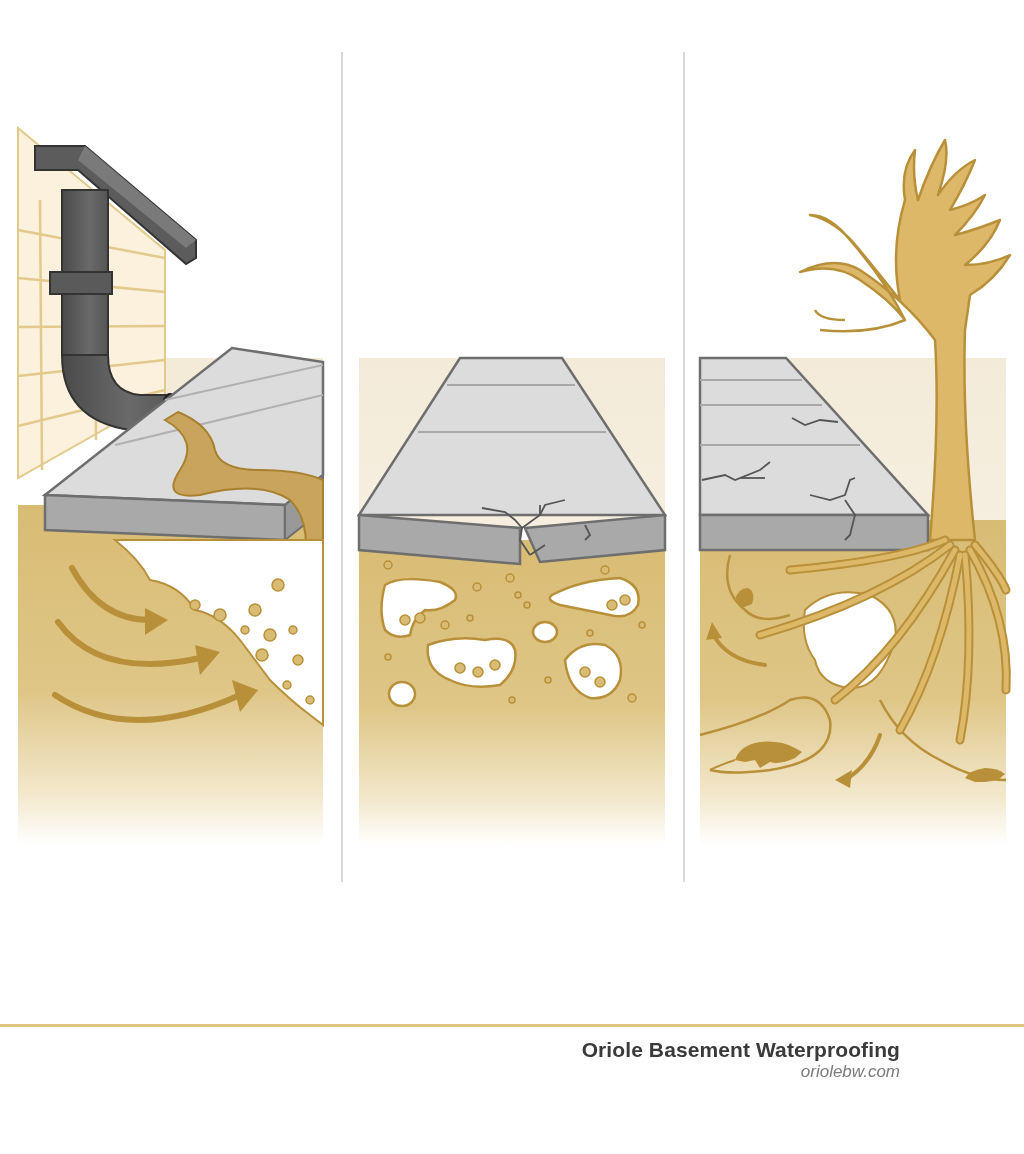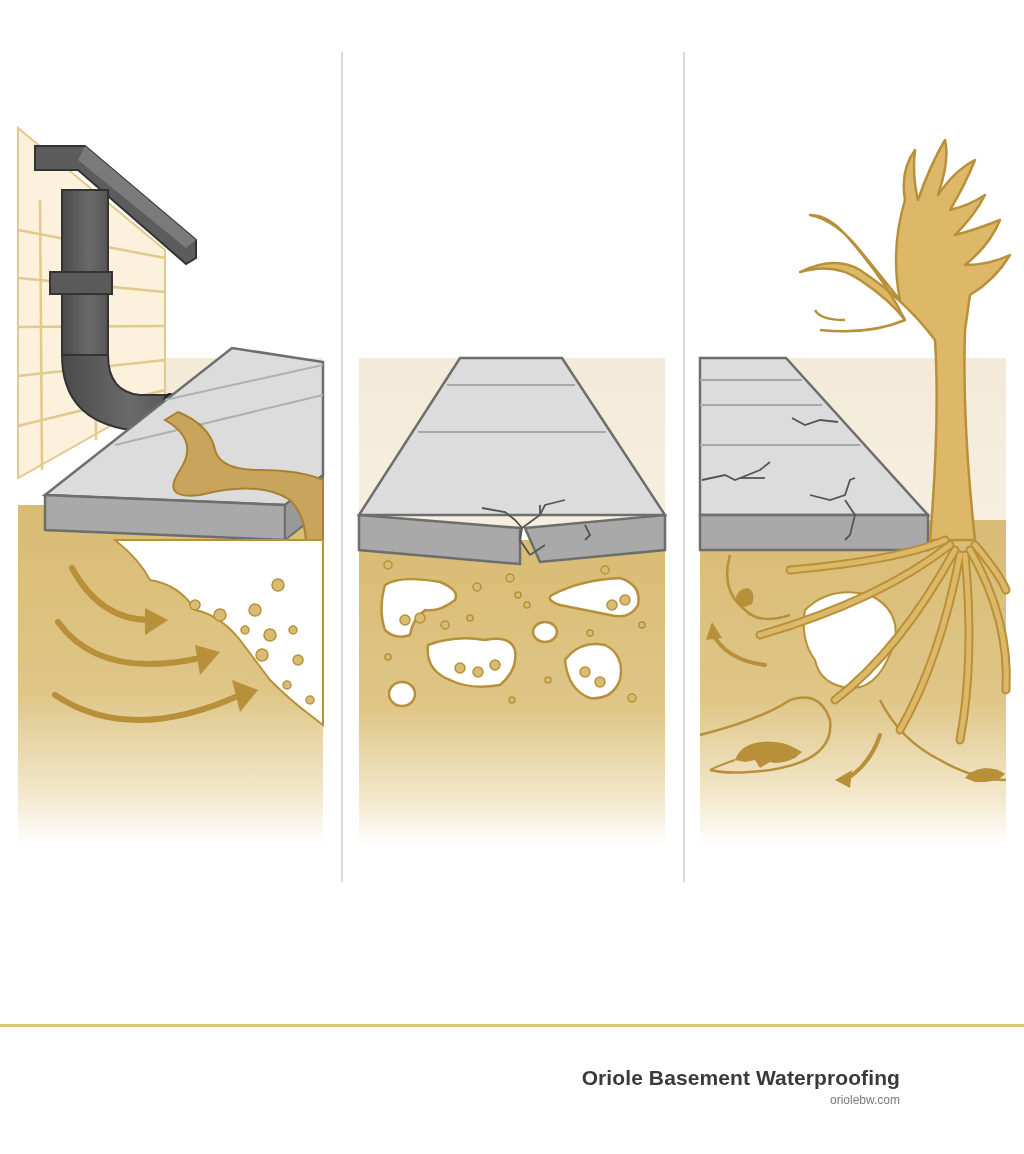--- a/index.html
+++ b/index.html
@@ -1,22 +1,22 @@
 <!DOCTYPE html>
 <html><head>
   <meta charset="utf-8">
   <style>
     html, body { margin: 0; padding: 0; background: #ffffff; }
     body { width: 1024px; height: 1154px; position: relative; overflow: hidden; font-family: "Liberation Sans", sans-serif; }
     .art { position: absolute; left: 0; top: 0; width: 1024px; height: 1030px; }
     .vdiv { position: absolute; top: 52px; width: 2px; height: 830px; background: #d9d9d9; }
     .footer-line { position: absolute; left: 0; top: 1024px; width: 1024px; height: 3px; }
-    .brand { position: absolute; right: 124px; top: 1066px; text-align: right; }
+    .brand { position: absolute; right: 124px; top: 1038px; text-align: right; }
     .brand-name { font-family: "Liberation Sans", sans-serif; font-weight: bold; font-size: 21px; color: #3a3a3a; line-height: 24px; letter-spacing: 0.1px; }
-    .brand-url { font-family: "Liberation Sans", sans-serif; font-size: 12px; color: #7a7a7a; line-height: 20px; }
+    .brand-url { font-family: "Liberation Sans", sans-serif; font-size: 17px; color: #7a7a7a; line-height: 20px; font-style: italic; }
   </style>
 </head>
 <body>
 
 <svg class="art" viewBox="0 0 1024 1030" xmlns="http://www.w3.org/2000/svg">
   <defs>
     <linearGradient id="soilFade" x1="0" y1="0" x2="0" y2="1">
       <stop offset="0" stop-color="#d9bc74"></stop>
       <stop offset="0.55" stop-color="#dfc687"></stop>
       <stop offset="0.85" stop-color="#f3e8cc"></stop>

